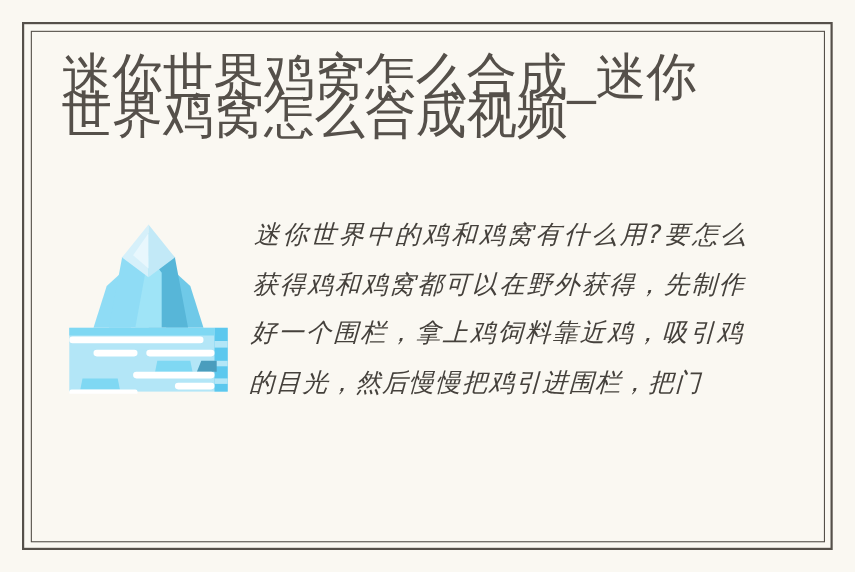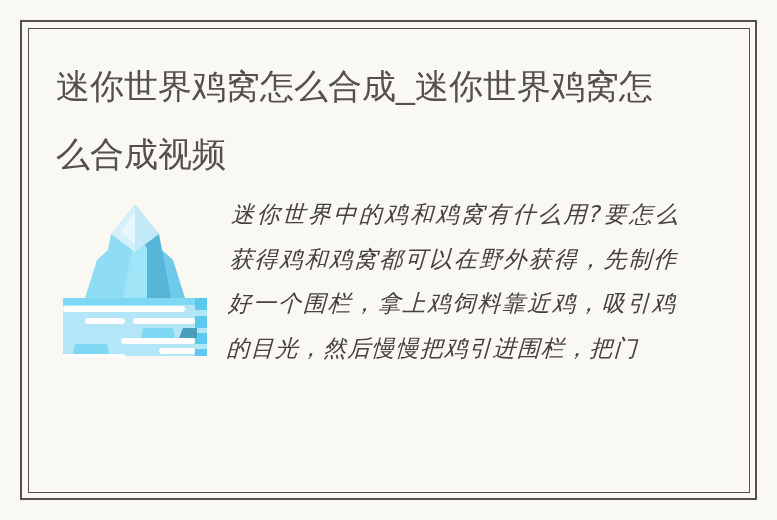--- a/index.html
+++ b/index.html
@@ -43,22 +43,22 @@
     height: 460px;
     overflow: hidden;
   }
 
   
   .title {
     position: absolute;
     left: 26px;
     top: 22px;
     width: 610px;
-    font-size: 34px;
-    line-height: 68px;
+    font-size: 46px;
+    line-height: 35px;
     color: #55504a;
     font-weight: 400;
     letter-spacing: 0px;
     font-family: "Liberation Sans", "DejaVu Sans", sans-serif;
   }
 
   
   .article {
     position: absolute;
     left: 0px;

